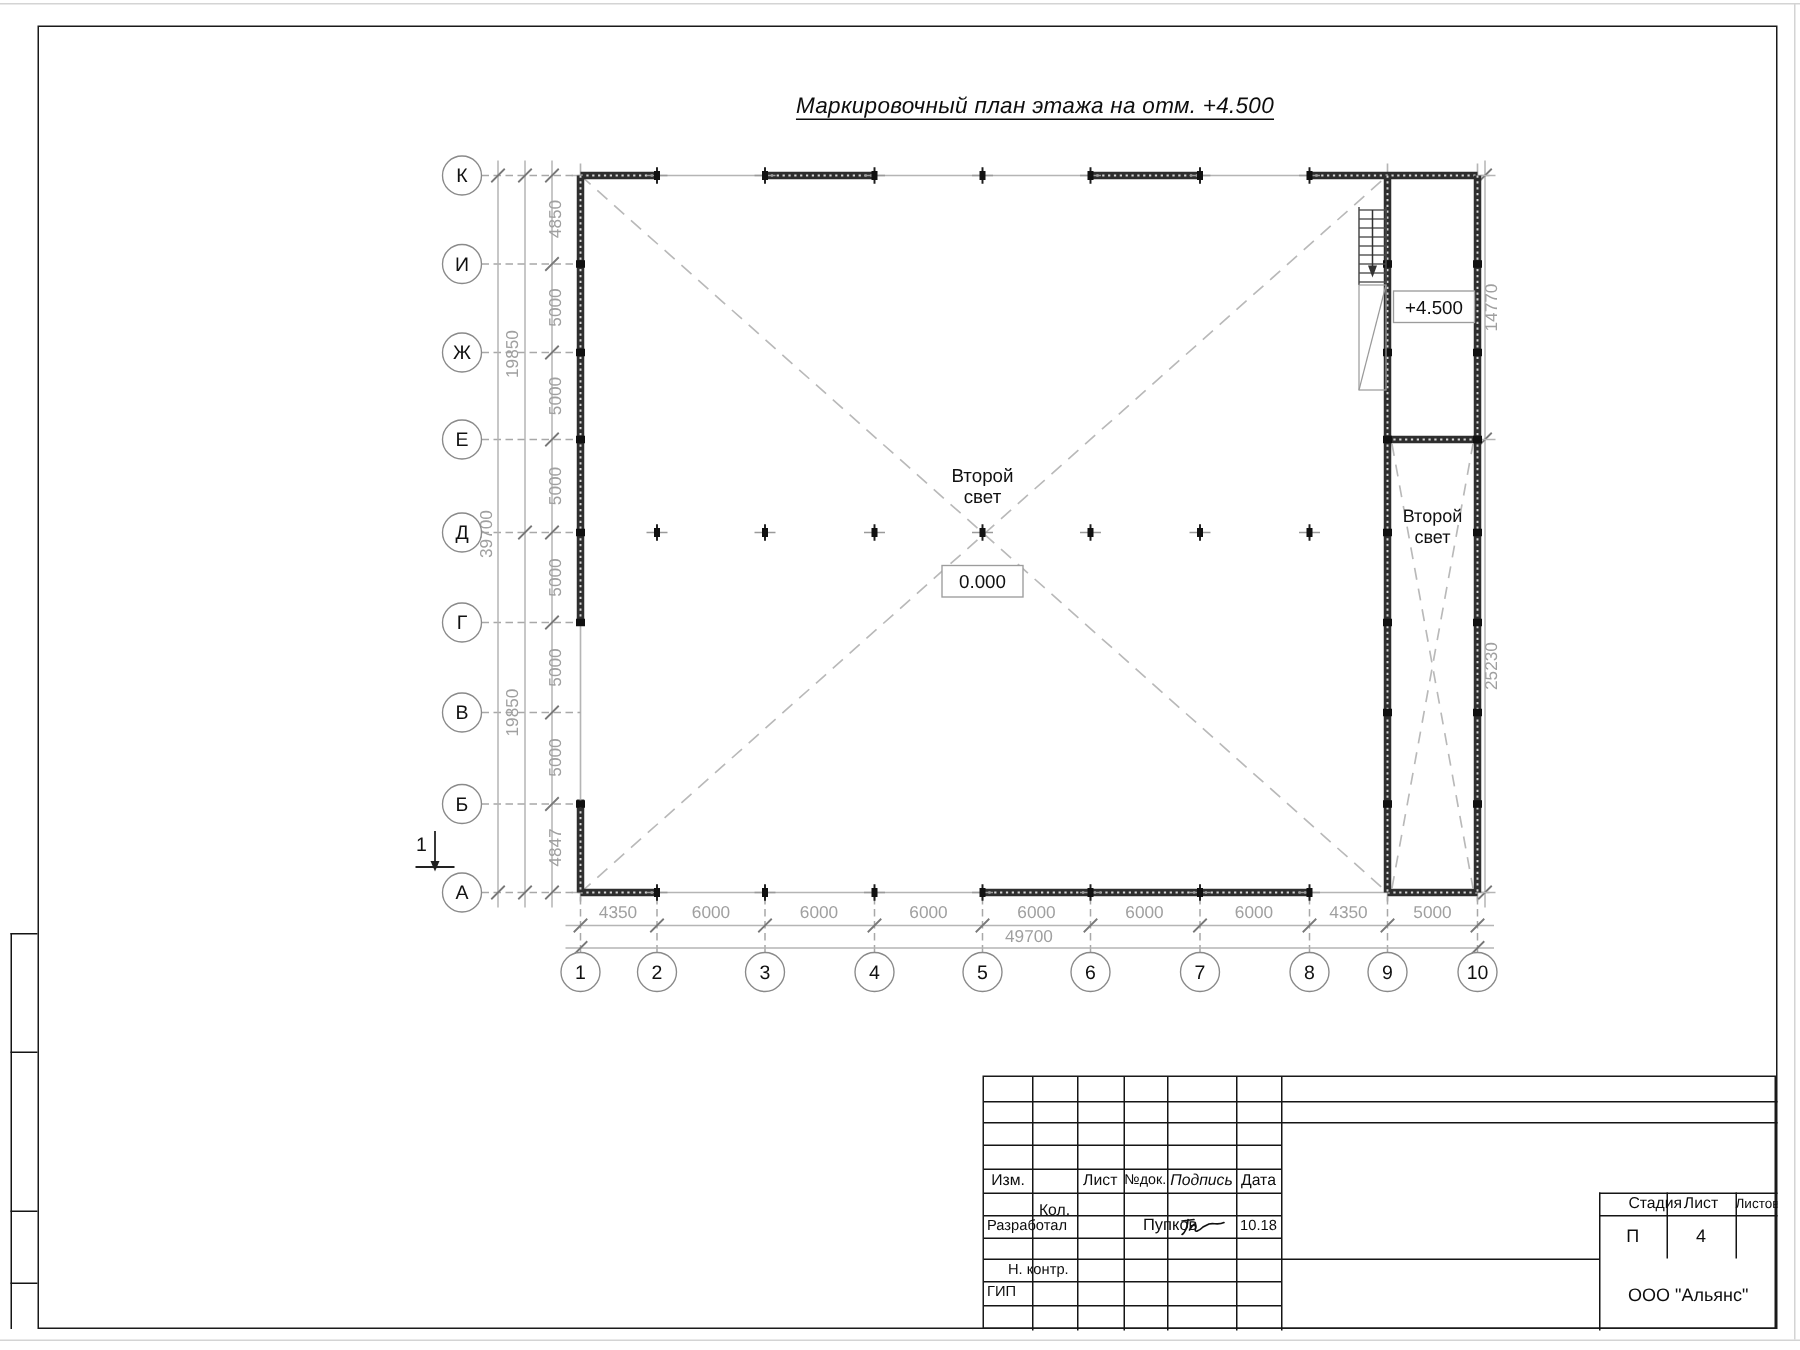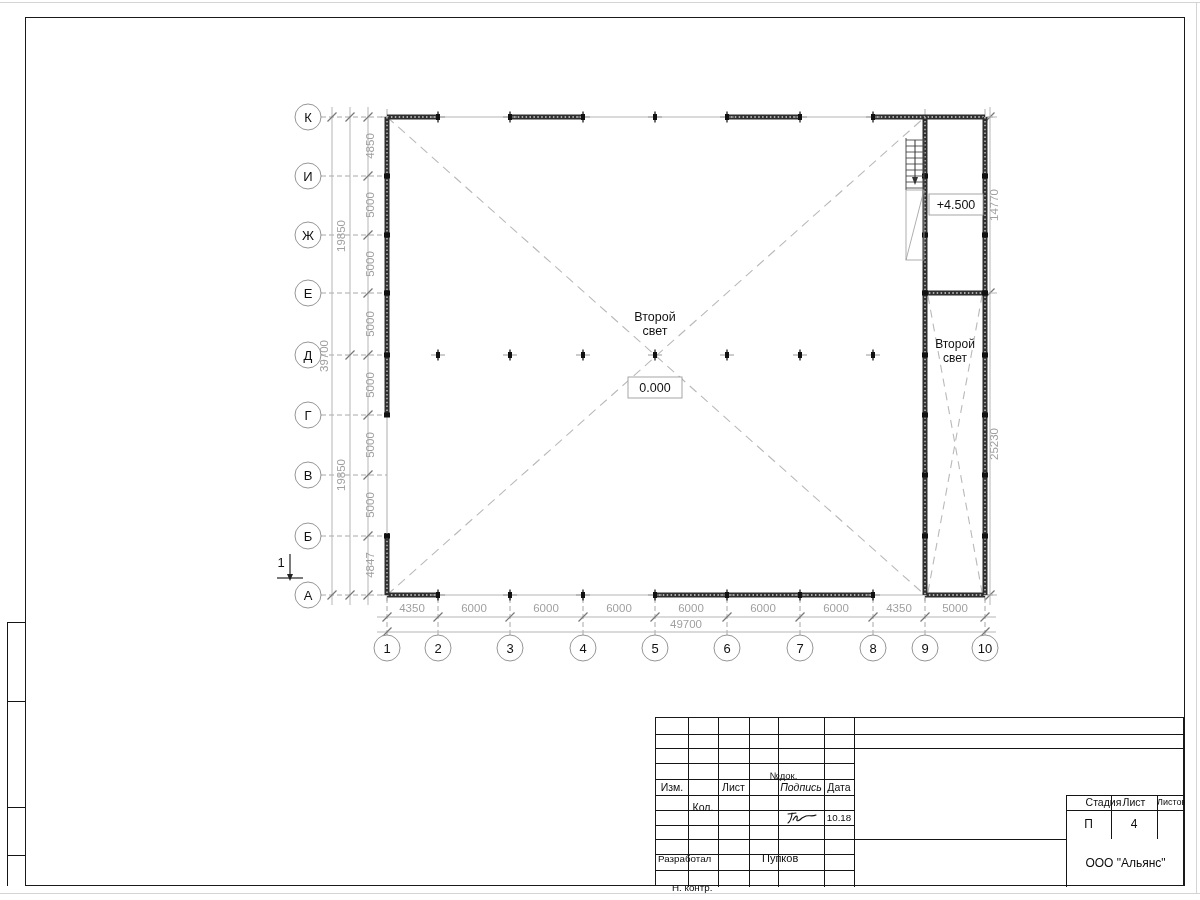--- a/index.html
+++ b/index.html
@@ -8,39 +8,40 @@
   .abs{position:absolute;}
   .hl{position:absolute;background:#151515;height:1.2px;}
   .vl{position:absolute;background:#151515;width:1.2px;}
   .edge{position:absolute;background:#d4d4d4;}
   #frame{position:absolute;left:25px;top:17px;width:1158px;height:867px;border:1.6px solid #1a1a1a;}
   #drawing-title{position:absolute;left:440px;top:62px;width:500px;text-align:center;
      font-style:italic;font-size:15px;letter-spacing:.2px;color:#0d0d0d;
      text-decoration:underline;text-underline-offset:4px;}
   svg text{font-family:"Liberation Sans",sans-serif;}
   .tb-cell{position:absolute;font-size:10.5px;text-align:center;color:#0d0d0d;white-space:nowrap;overflow:hidden;}
-  .tb-left{text-align:left;margin-top:41px;}
+  .tb-left{text-align:left;}
 </style>
 </head>
 <body>
 
 <div id="page">
 
   <div class="edge" style="left:0;top:2px;width:1200px;height:1px;"></div>
   <div class="edge" style="left:0;top:893px;width:1200px;height:1px;"></div>
   <div class="edge" style="left:1196px;top:2px;width:1px;height:891px;"></div>
 
   <div id="frame"></div>
 
   <div class="vl" style="left:7px;top:622px;height:264px;"></div>
   <div class="hl" style="left:7px;top:622px;width:18px;"></div>
   <div class="hl" style="left:7px;top:701px;width:18px;"></div>
   <div class="hl" style="left:7px;top:807px;width:18px;"></div>
   <div class="hl" style="left:7px;top:855px;width:18px;"></div>
 
+  <div id="drawing-title">Маркировочный план этажа на отм. +4.500</div>
 
   <svg class="abs" style="left:0;top:0;" width="1200" height="900" viewBox="0 0 1200 900">
       <line x1="381" y1="117" x2="993" y2="117" stroke="#b5b5b5" stroke-width="1.1"></line>
       <line x1="381" y1="595" x2="993" y2="595" stroke="#b5b5b5" stroke-width="1.1"></line>
       <line x1="387" y1="109" x2="387" y2="601" stroke="#b5b5b5" stroke-width="1.1"></line>
       <line x1="925" y1="109" x2="925" y2="601" stroke="#b5b5b5" stroke-width="1.1"></line>
       <line x1="985" y1="109" x2="985" y2="601" stroke="#b5b5b5" stroke-width="1.1"></line>
       <line x1="925" y1="293" x2="985" y2="293" stroke="#b5b5b5" stroke-width="1.1"></line>
       <line x1="321" y1="117" x2="387" y2="117" stroke="#a8a8a8" stroke-width="1" stroke-dasharray="5,3"></line>
       <line x1="321" y1="176" x2="387" y2="176" stroke="#a8a8a8" stroke-width="1" stroke-dasharray="5,3"></line>
@@ -325,21 +326,21 @@
 
     <div class="vl" style="left:410px;top:77px;height:92px;"></div>
     <div class="hl" style="left:410px;top:77px;width:119px;"></div>
     <div class="hl" style="left:410px;top:92px;width:119px;"></div>
     <div class="vl" style="left:455px;top:77px;height:44px;"></div>
     <div class="vl" style="left:501px;top:77px;height:44px;"></div>
 
     <div class="tb-cell" style="left:0;top:61px;width:32px;height:16px;line-height:16px;">Изм.</div>
     <div class="tb-cell" style="left:32px;top:61px;width:30px;height:16px;line-height:16px;margin-top:20px;">Кол.</div>
     <div class="tb-cell" style="left:62px;top:61px;width:31px;height:16px;line-height:16px;">Лист</div>
-    <div class="tb-cell" style="left:93px;top:50px;width:29px;height:16px;line-height:16px;font-size:9.5px;padding-left:20px;">№док.</div>
+    <div class="tb-cell" style="left:93px;top:61px;width:29px;height:16px;line-height:16px;font-size:9.5px;">№док.</div>
     <div class="tb-cell" style="left:122px;top:61px;width:46px;height:16px;line-height:16px;font-style:italic;">Подпись</div>
     <div class="tb-cell" style="left:168px;top:61px;width:30px;height:16px;line-height:16px;">Дата</div>
 
     <div class="tb-cell tb-left" style="left:2px;top:92px;width:62px;height:15px;line-height:15px;font-size:9.8px;">Разработал</div>
     <div class="tb-cell tb-left" style="left:66px;top:92px;width:56px;height:15px;line-height:15px;font-size:11px;padding-left:40px;">Пупков</div>
     <svg class="abs" style="left:126px;top:93px;" width="40" height="14" viewBox="0 0 40 14">
       <path d="M6,3 L14,2 M10,2 C10,6 8,11 6,12 M11,9 C14,4 16,4 15,8 C14,11 17,10 20,7 L24,5 C27,4 30,6 34,4" fill="none" stroke="#111" stroke-width="1.1" stroke-linecap="round"></path>
     </svg>
     <div class="tb-cell" style="left:168px;top:92px;width:30px;height:15px;line-height:15px;font-size:9.8px;">10.18</div>
 

